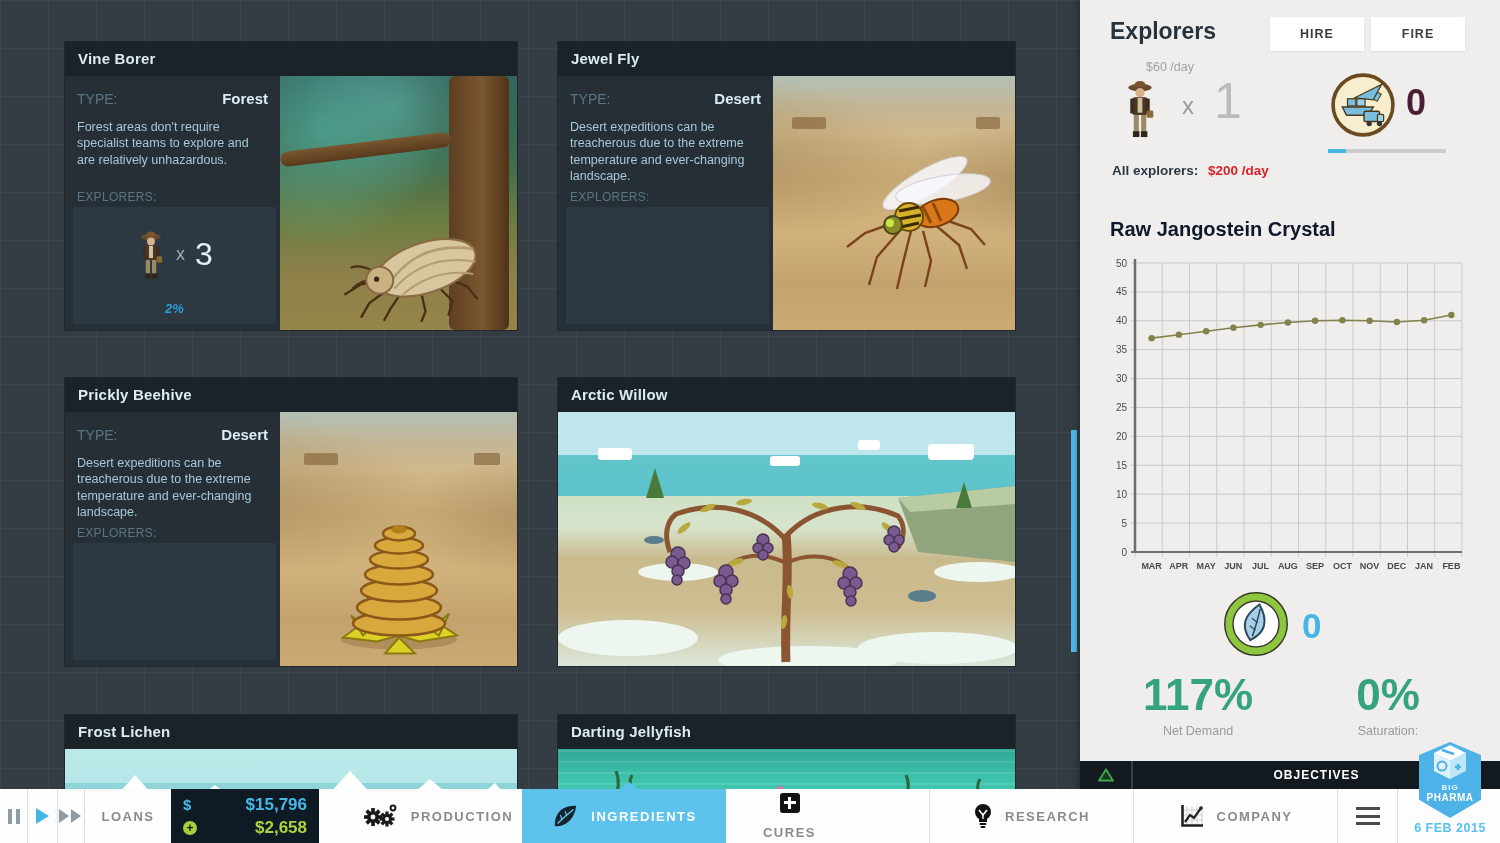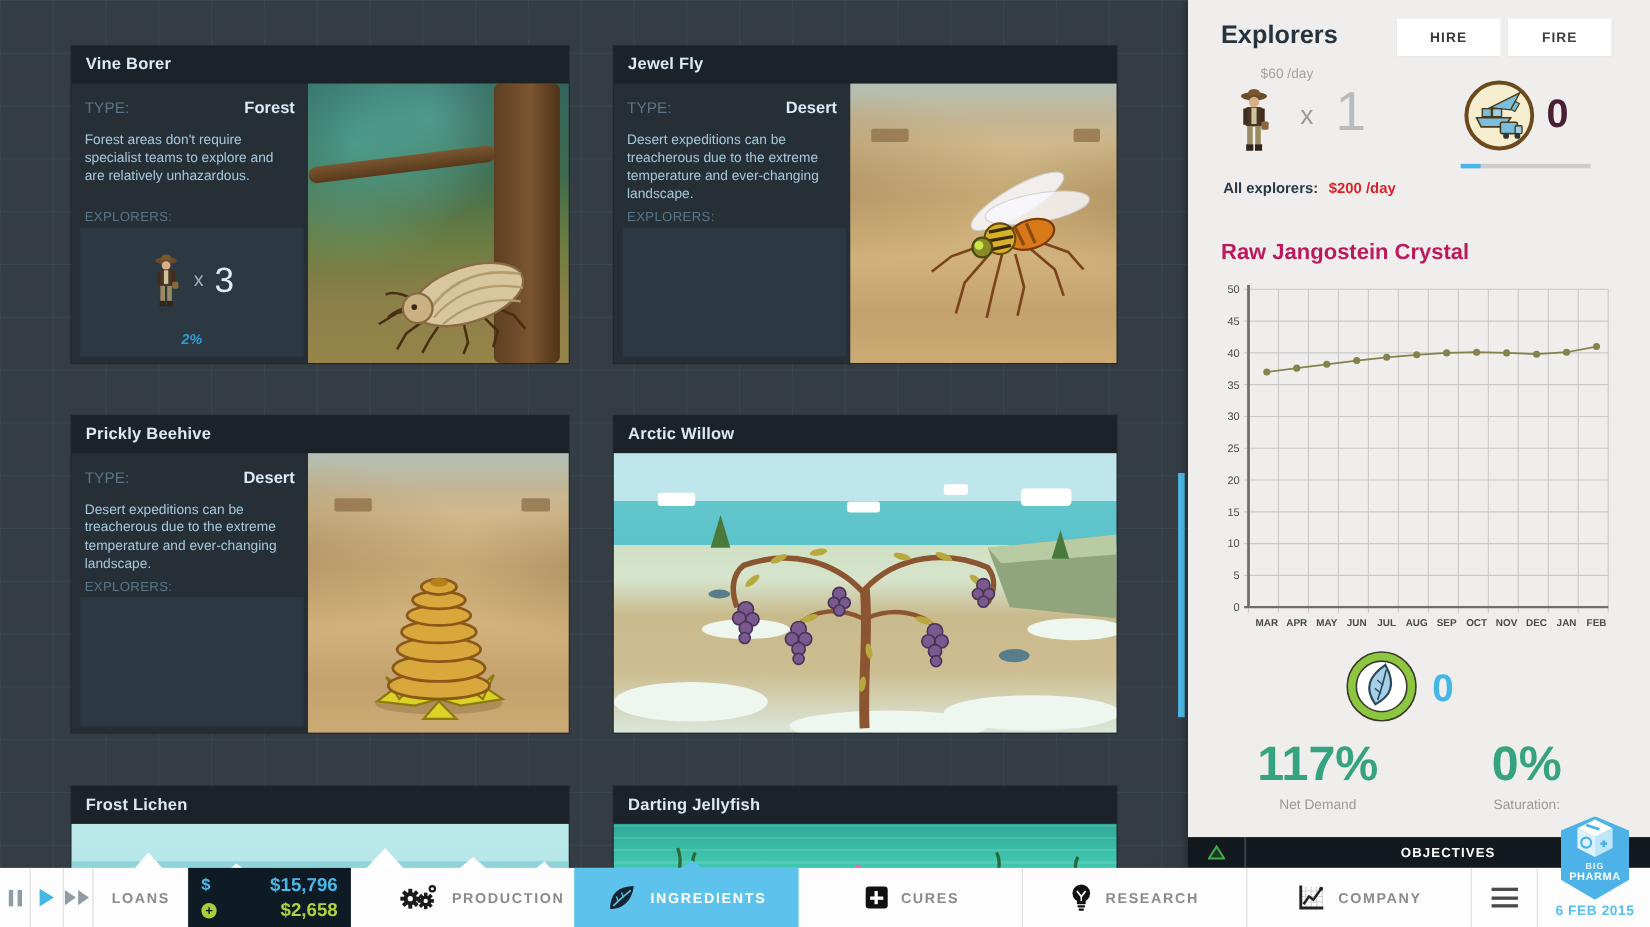--- a/index.html
+++ b/index.html
@@ -70,21 +70,21 @@
   .btn-hire{left:190px;color:#3a3a3a;}
   .btn-fire{left:291px;color:#404040;}
   .rate-label{position:absolute;left:66px;top:60px;font-size:12.5px;color:#a2a2a2;}
   .mult-x{position:absolute;left:102px;top:92px;font-size:24px;color:#9a9a9a;}
   .mult-count{position:absolute;left:134px;top:72px;font-size:50px;font-weight:300;color:#b9bcbe;}
   .badge-value{position:absolute;left:326px;top:82px;font-size:36px;font-weight:bold;color:#4a1f33;}
   .progress-track{position:absolute;left:248px;top:149px;width:118px;height:4px;background:#cdcdcd;}
   .progress-fill{height:100%;background:#45b6e8;}
   .all-label{position:absolute;left:32px;top:163px;font-size:13.5px;font-weight:bold;color:#2a3845;}
   .all-value{position:absolute;left:128px;top:163px;font-size:13.5px;font-weight:bold;color:#d8232a;}
-  .chart-title{position:absolute;left:30px;top:218px;font-size:20px;font-weight:bold;color:#be185d;}
+  .chart-title{position:absolute;left:30px;top:218px;font-size:20px;font-weight:bold;color:#0f172a;}
   .chart-svg{position:absolute;left:30px;top:253px;}
   .leaf-value{position:absolute;left:222px;top:606px;font-size:35px;font-weight:bold;color:#45b6e8;}
   .stat-big{position:absolute;top:670px;width:160px;text-align:center;font-size:44px;font-weight:bold;color:#35a37f;}
   .stat-label{position:absolute;top:724px;width:160px;text-align:center;font-size:12.5px;color:#9a9a9a;}
   .objectives-bar{position:absolute;left:0;top:761px;width:420px;height:28px;background:#12191f;display:flex;}
   .objectives-warn{width:53px;height:100%;border-right:2px solid #353f47;display:flex;align-items:center;justify-content:center;}
   .objectives-label{flex:1;text-align:center;color:#fff;font-size:12px;font-weight:bold;letter-spacing:1px;line-height:28px;}
 
   
   .toolbar{position:absolute;left:0;top:789px;width:1500px;height:54px;background:#fdfdfd;z-index:5;}
@@ -582,21 +582,21 @@
     <div class="tab tab-active" style="left:522px;width:204px;">
       <span class="tab-notch"></span>
       <svg width="28" height="28" viewBox="0 0 30 30">
         <path d="M4 26 C4 10 13 4 27 4 C25 20 14 27 4 26 Z" fill="#15242e"></path>
         <path d="M7 23 C13 17 19 12 24 8" stroke="#5ec3ec" stroke-width="1.6" fill="none"></path>
         <path d="M12 19 L10 14 M17 15 L15 10" stroke="#5ec3ec" stroke-width="1.3" fill="none"></path>
       </svg>
       <span class="section-label">INGREDIENTS</span>
     </div>
 
-    <div class="tab" style="left:728px;width:203px;">
+    <div class="tab" style="left:688px;width:203px;flex-direction:column;">
       <span class="cures-plus"></span>
       <span class="section-label">CURES</span>
     </div>
     <div class="tb-div" style="left:929px;"></div>
 
     <div class="tab" style="left:930px;width:203px;">
       <svg width="20" height="26" viewBox="0 0 20 26">
         <circle cx="10" cy="9" r="8" fill="#111"></circle>
         <rect x="6" y="16" width="8" height="3" fill="#111"></rect>
         <rect x="6.5" y="20" width="7" height="2" rx="1" fill="#111"></rect>

